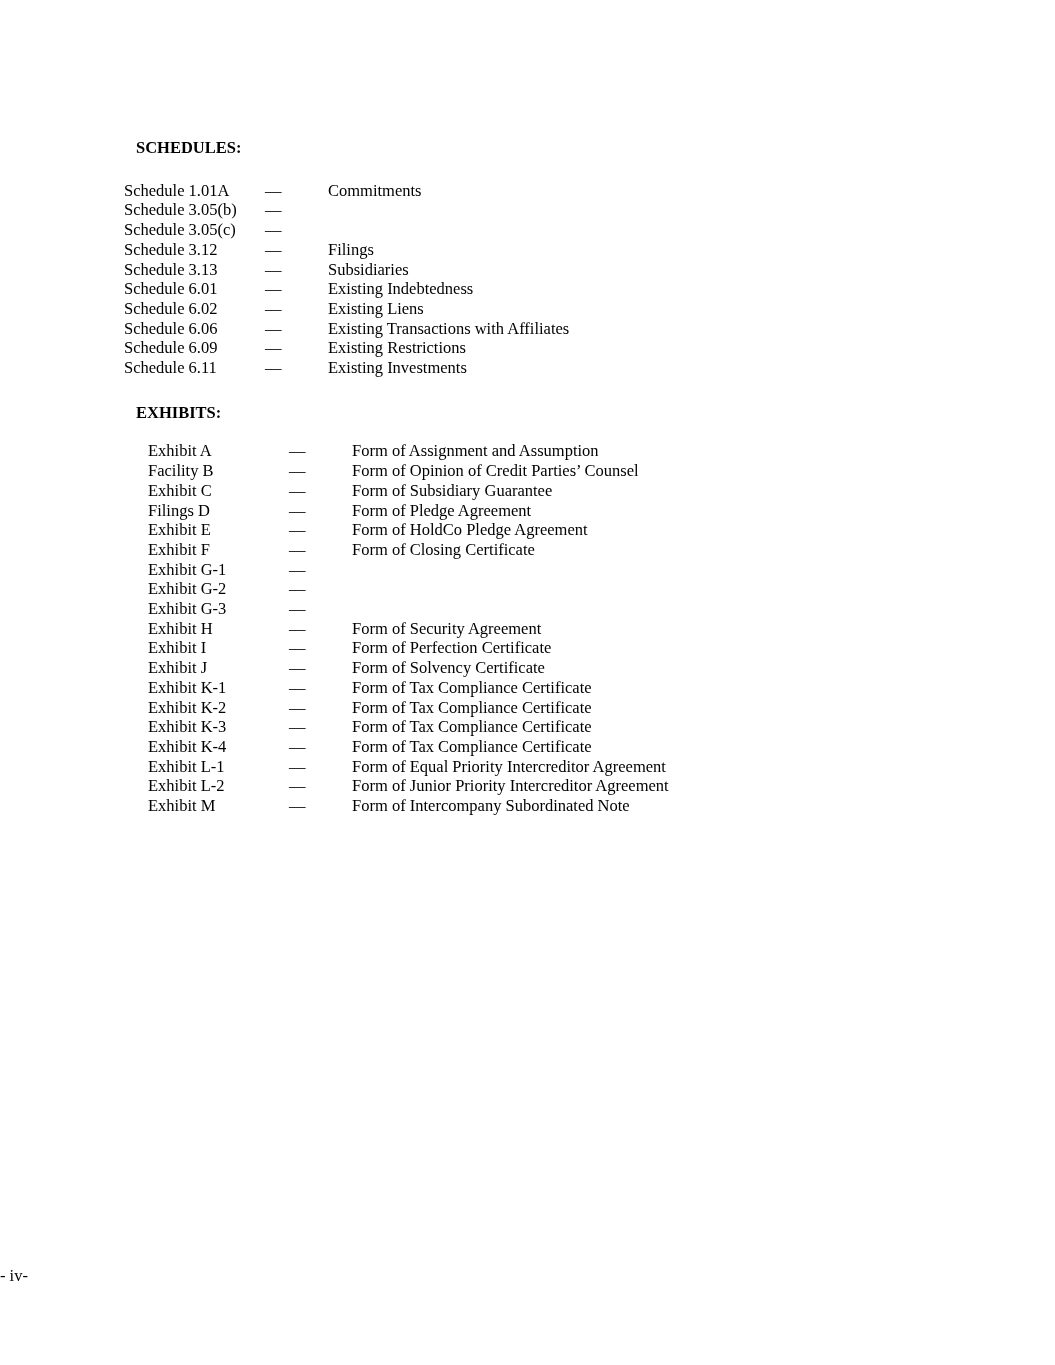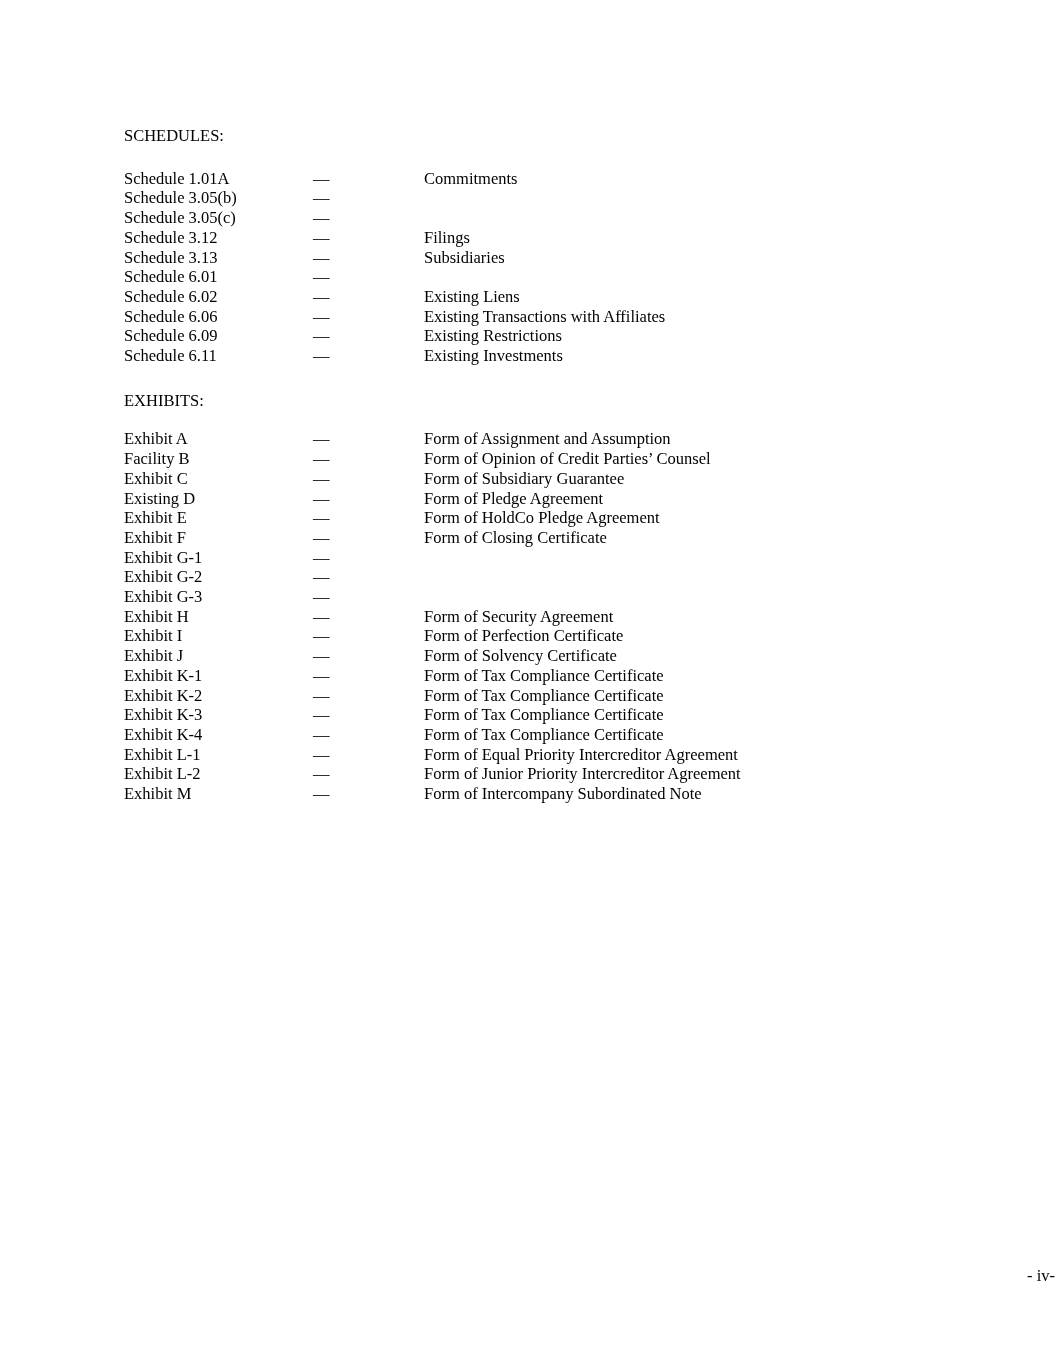--- a/index.html
+++ b/index.html
@@ -18,50 +18,49 @@
     color: #000000;
     overflow: hidden;
   }
   .content {
     position: absolute;
     left: 124px;
     top: 126px;
     right: 60px;
   }
   .section-heading {
-    margin: 0;
-    font-weight: normal;
+    margin: 12px;
+    font-weight: bold;
     font-size: 16.5px;
     line-height: 19.7px;
   }
   .schedules-list {
     margin-top: 23px;
   }
   .exhibits-section {
     margin-top: 25px;
   }
   .exhibits-list {
     margin-top: 19px;
+    margin-left: 24px;
   }
   .item-row {
     display: grid;
     grid-template-columns: 141px 63px 1fr;
     align-items: baseline;
-    gap: 48px;
   }
   .col-label, .col-sep, .col-desc {
     white-space: nowrap;
   }
   .footer {
     position: absolute;
     left: 0;
     right: 0;
     top: 1266px;
-    text-align: right;
-    padding-left: 41px;
+    text-align: left;
   }
 </style>
 </head>
 <body>
 
 <div class="page">
   <div class="content">
 
     <div class="section">
       <div class="section-heading">SCHEDULES:</div>
@@ -85,20 +84,21 @@
             <span class="col-desc">Filings</span>
           </div>
           <div class="item-row">
             <span class="col-label">Schedule 3.13</span>
             <span class="col-sep">—</span>
             <span class="col-desc">Subsidiaries</span>
           </div>
           <div class="item-row">
             <span class="col-label">Schedule 6.01</span>
             <span class="col-sep">—</span>
+            <span class="col-desc">Existing Indebtedness</span>
           </div>
           <div class="item-row">
             <span class="col-label">Schedule 6.02</span>
             <span class="col-sep">—</span>
             <span class="col-desc">Existing Liens</span>
           </div>
           <div class="item-row">
             <span class="col-label">Schedule 6.06</span>
             <span class="col-sep">—</span>
             <span class="col-desc">Existing Transactions with Affiliates</span>
@@ -128,21 +128,21 @@
             <span class="col-label">Facility B</span>
             <span class="col-sep">—</span>
             <span class="col-desc">Form of Opinion of Credit Parties’ Counsel</span>
           </div>
           <div class="item-row">
             <span class="col-label">Exhibit C</span>
             <span class="col-sep">—</span>
             <span class="col-desc">Form of Subsidiary Guarantee</span>
           </div>
           <div class="item-row">
-            <span class="col-label">Existing D</span>
+            <span class="col-label">Filings D</span>
             <span class="col-sep">—</span>
             <span class="col-desc">Form of Pledge Agreement</span>
           </div>
           <div class="item-row">
             <span class="col-label">Exhibit E</span>
             <span class="col-sep">—</span>
             <span class="col-desc">Form of HoldCo Pledge Agreement</span>
           </div>
           <div class="item-row">
             <span class="col-label">Exhibit F</span>

